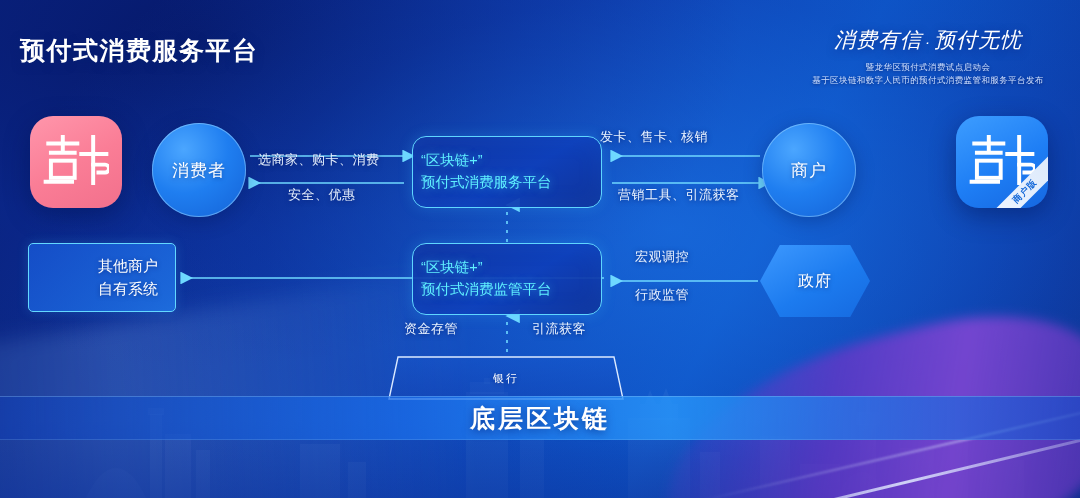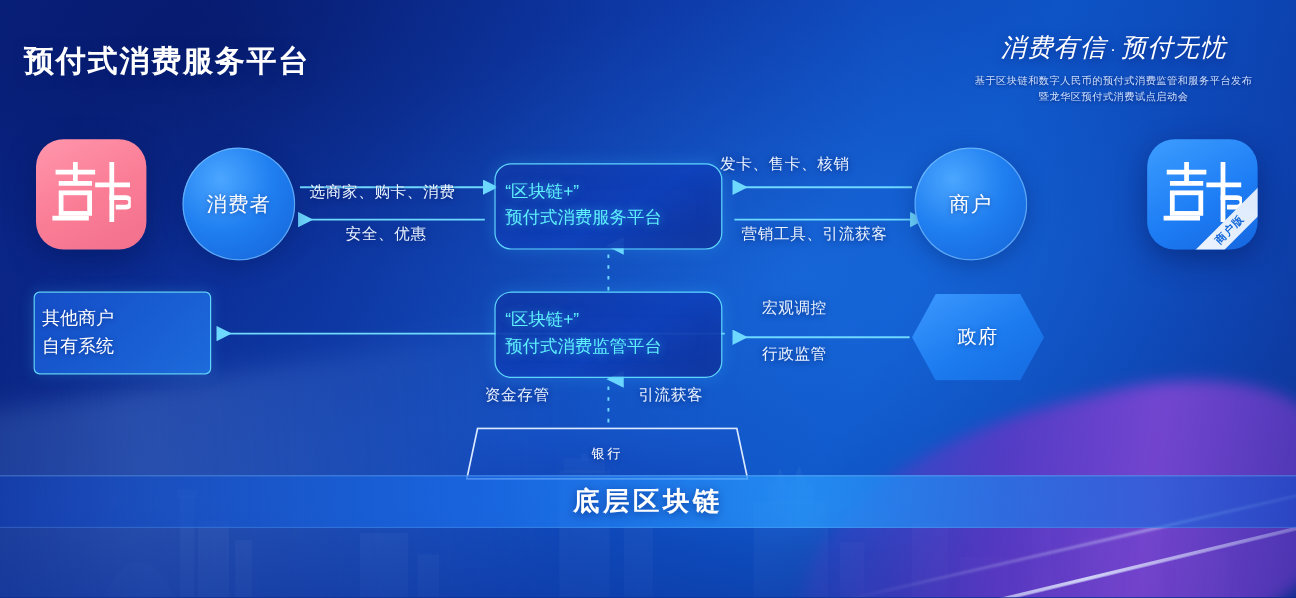--- a/index.html
+++ b/index.html
@@ -122,23 +122,23 @@
     text-shadow:0 0 8px rgba(70,215,255,.55);
     display:block;
   }
   #node-service-platform { left:412px; top:136px; }
   #node-regulatory-platform { left:412px; top:243px; }
 
   .rect-node {
     width:148px; border-radius:5px;
     border:1.4px solid #63d8ff;
     background:linear-gradient(135deg, rgba(22,84,210,.85) 0%, rgba(32,120,235,.8) 100%);
-    color:#fff; font-size:15px; line-height:1.5; padding:11px 6px;
+    color:#fff; font-size:15px; line-height:1.5; padding:11px 17px;
     box-shadow:0 0 12px rgba(70,190,255,.20);
-    text-align:left;
+    text-align:right;
     text-shadow:0 1px 4px rgba(0,25,100,.55);
   }
   #node-other-merchant { left:28px; top:243px; }
 
   .hex-node {
     width:110px; height:72px;
     clip-path:polygon(18% 0%, 82% 0%, 100% 50%, 82% 100%, 18% 100%, 0% 50%);
     background:linear-gradient(150deg,#3d99ff 0%,#1c7bef 55%,#166ae0 100%);
     color:#fff; font-size:16px; letter-spacing:1px;
     text-shadow:0 1px 4px rgba(0,25,100,.5);
@@ -159,21 +159,21 @@
     border:0;
   }
   .trap-node svg.trap-outline { position:absolute; inset:0; width:100%; height:100%; }
   .trap-node .trap-label { position:relative; z-index:2; }
 
   
   .bottom-bar {
     position:absolute; left:0; right:0; top:396px; height:44px;
     background:linear-gradient(90deg, rgba(14,60,180,.55) 0%, rgba(26,110,235,.75) 38%, rgba(40,150,250,.80) 62%, rgba(20,80,205,.60) 100%);
     display:flex; align-items:center; justify-content:center;
-    color:#ffffff; font-size:22px; font-weight:bold; letter-spacing:3px;
+    color:#ffffff; font-size:25px; font-weight:bold; letter-spacing:3px;
     text-shadow:0 2px 8px rgba(0,25,110,.6);
     border-top:1px solid rgba(160,215,255,.30);
     border-bottom:1px solid rgba(160,215,255,.18);
   }
 
   
   .edges { position:absolute; inset:0; pointer-events:none; }
   .edge-label {
     position:absolute; color:#eaf3ff; font-size:13px; white-space:nowrap;
     text-shadow:0 1px 5px rgba(0,25,105,.75);
@@ -226,22 +226,22 @@
     <div class="swoosh-line2"></div>
   </div>
 
   <div class="page-title">预付式消费服务平台</div>
 
   <div class="slogan-wrap">
     <div class="slogan">
       <span>消费有信</span><span class="dot">·</span><span>预付无忧</span>
     </div>
     <div class="subtitle">
+      <div>暨龙华区预付式消费试点启动会</div>
       <div>基于区块链和数字人民币的预付式消费监管和服务平台发布</div>
-      <div>暨龙华区预付式消费试点启动会</div>
     </div>
   </div>
 
   <div class="app-icon pink">
     <div class="wuka-mark">
       <svg viewBox="0 0 100 84">
         <g fill="none" stroke="#ffffff" stroke-width="6" stroke-linecap="square">
           <path d="M8 14 H52"></path>
           <path d="M30 4 V24"></path>
           <path d="M12 28 H48"></path>

